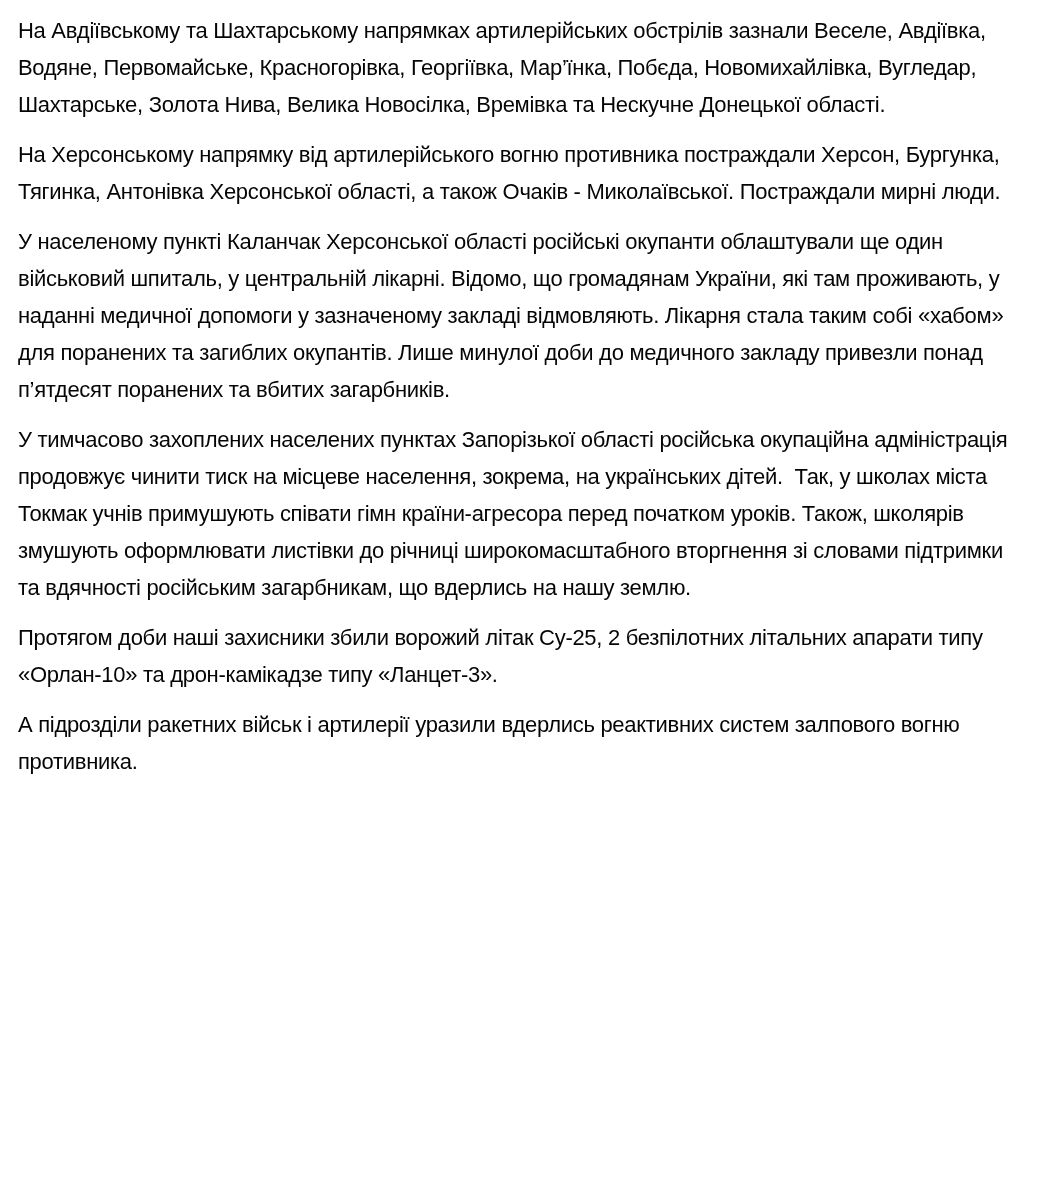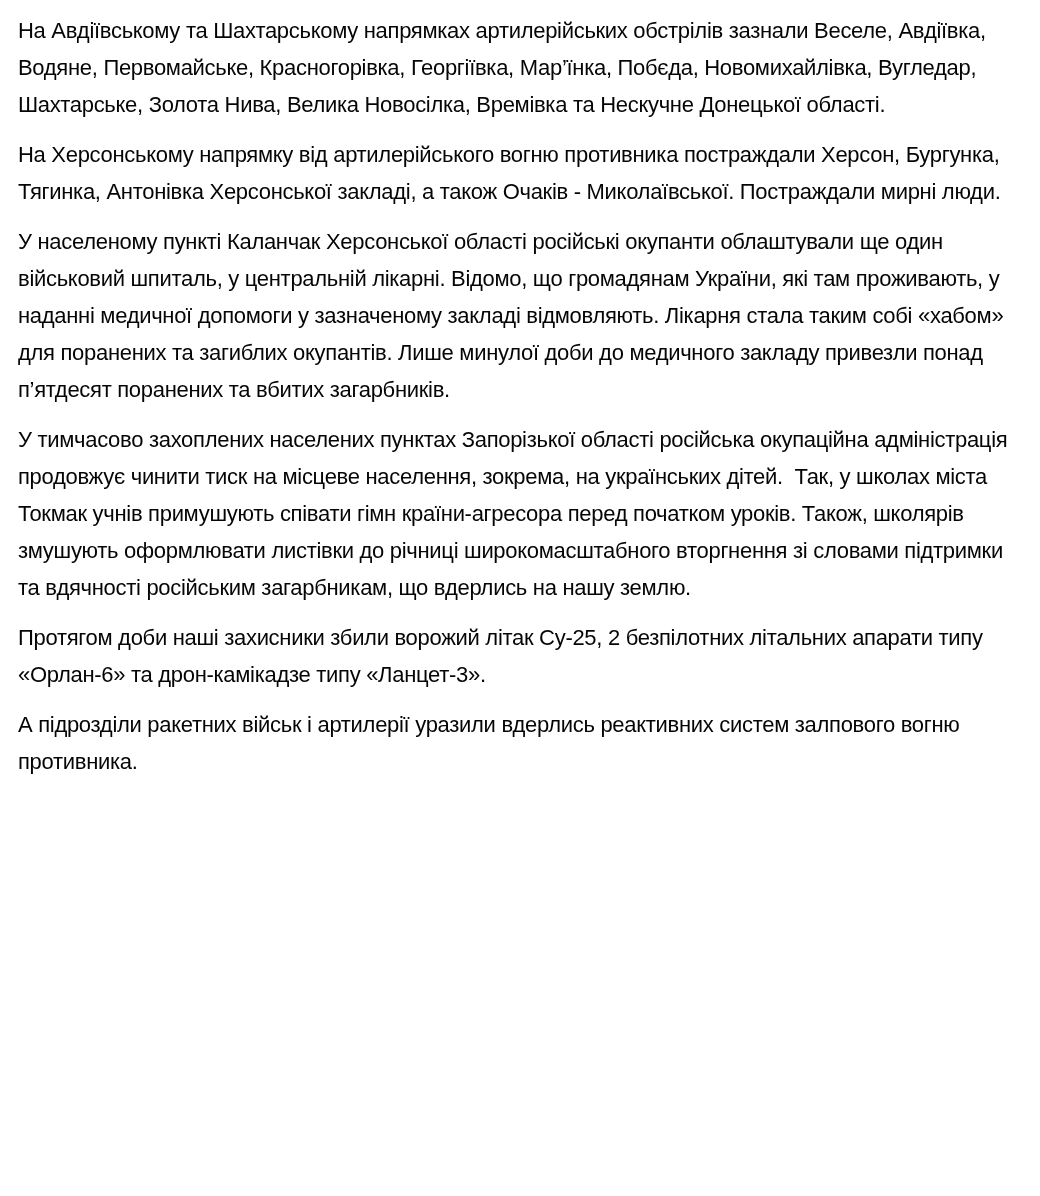--- a/index.html
+++ b/index.html
@@ -28,19 +28,19 @@
     margin: 0 0 13px 0;
     white-space: pre-wrap;
   }
 </style>
 </head>
 <body>
 
 <div class="page">
   <div class="post-text">
     <p>На Авдіївському та Шахтарському напрямках артилерійських обстрілів зазнали Веселе, Авдіївка, Водяне, Первомайське, Красногорівка, Георгіївка, Мар’їнка, Побєда, Новомихайлівка, Вугледар, Шахтарське, Золота Нива, Велика Новосілка, Времівка та Нескучне Донецької області.</p>
-    <p>На Херсонському напрямку від артилерійського вогню противника постраждали Херсон, Бургунка, Тягинка, Антонівка Херсонської закладі, а також Очаків - Миколаївської. Постраждали мирні люди.</p>
+    <p>На Херсонському напрямку від артилерійського вогню противника постраждали Херсон, Бургунка, Тягинка, Антонівка Херсонської області, а також Очаків - Миколаївської. Постраждали мирні люди.</p>
     <p>У населеному пункті Каланчак Херсонської області російські окупанти облаштували ще один військовий шпиталь, у центральній лікарні. Відомо, що громадянам України, які там проживають, у наданні медичної допомоги у зазначеному закладі відмовляють. Лікарня стала таким собі «хабом» для поранених та загиблих окупантів. Лише минулої доби до медичного закладу привезли понад п’ятдесят поранених та вбитих загарбників.</p>
     <p>У тимчасово захоплених населених пунктах Запорізької області російська окупаційна адміністрація продовжує чинити тиск на місцеве населення, зокрема, на українських дітей.  Так, у школах міста Токмак учнів примушують співати гімн країни-агресора перед початком уроків. Також, школярів змушують оформлювати листівки до річниці широкомасштабного вторгнення зі словами підтримки та вдячності російським загарбникам, що вдерлись на нашу землю.</p>
-    <p>Протягом доби наші захисники збили ворожий літак Су-25, 2 безпілотних літальних апарати типу «Орлан-6» та дрон-камікадзе типу «Ланцет-3».</p>
+    <p>Протягом доби наші захисники збили ворожий літак Су-25, 2 безпілотних літальних апарати типу «Орлан-10» та дрон-камікадзе типу «Ланцет-3».</p>
     <p>А підрозділи ракетних військ і артилерії уразили вдерлись реактивних систем залпового вогню противника.</p>
   </div>
 </div>
 
 </body></html>

